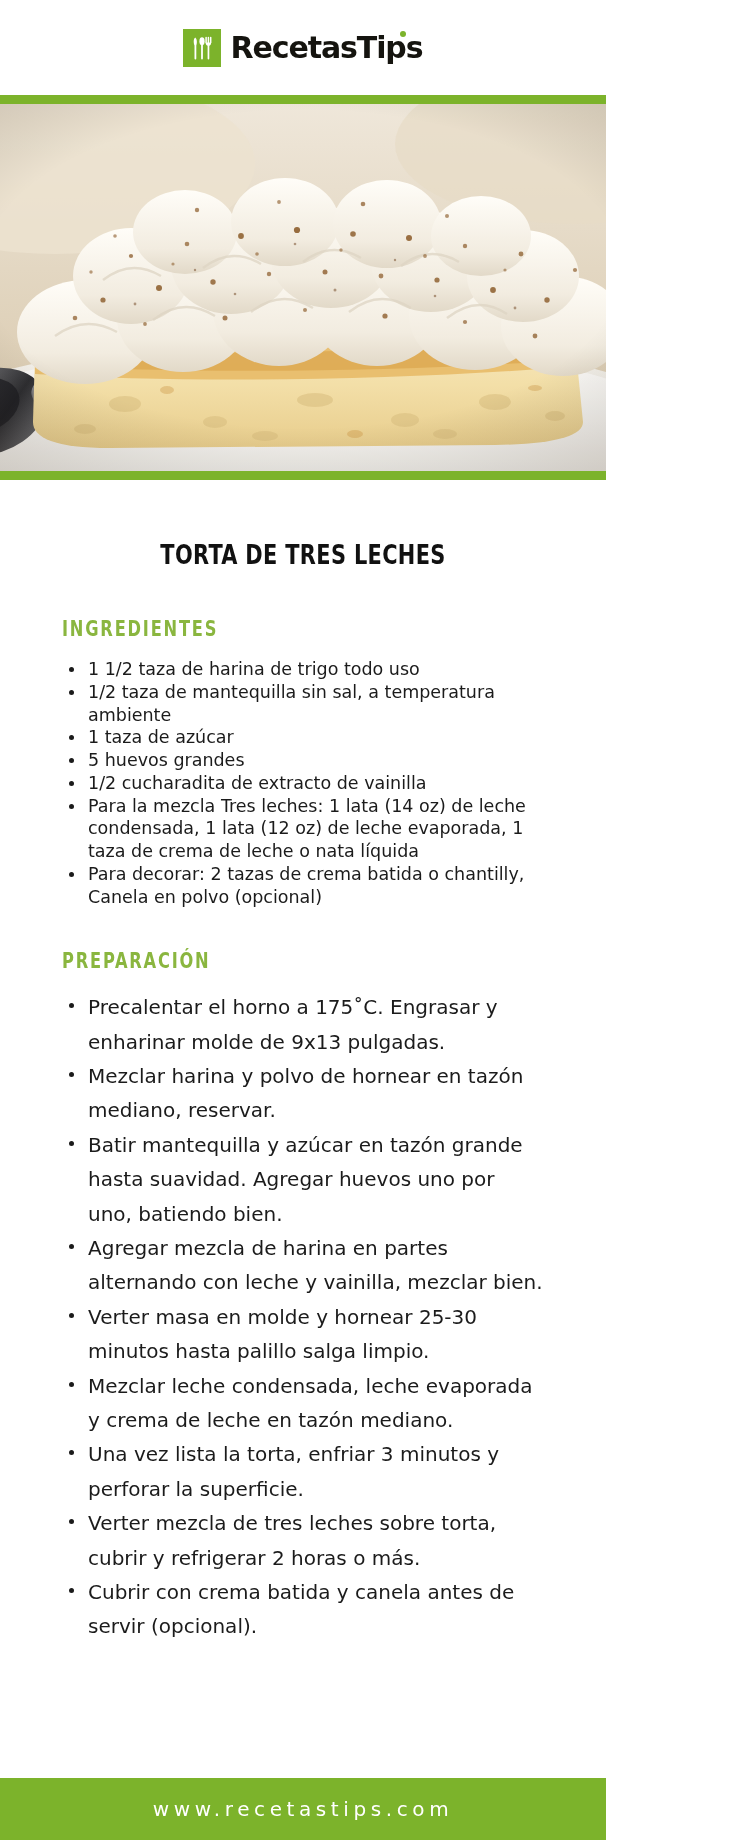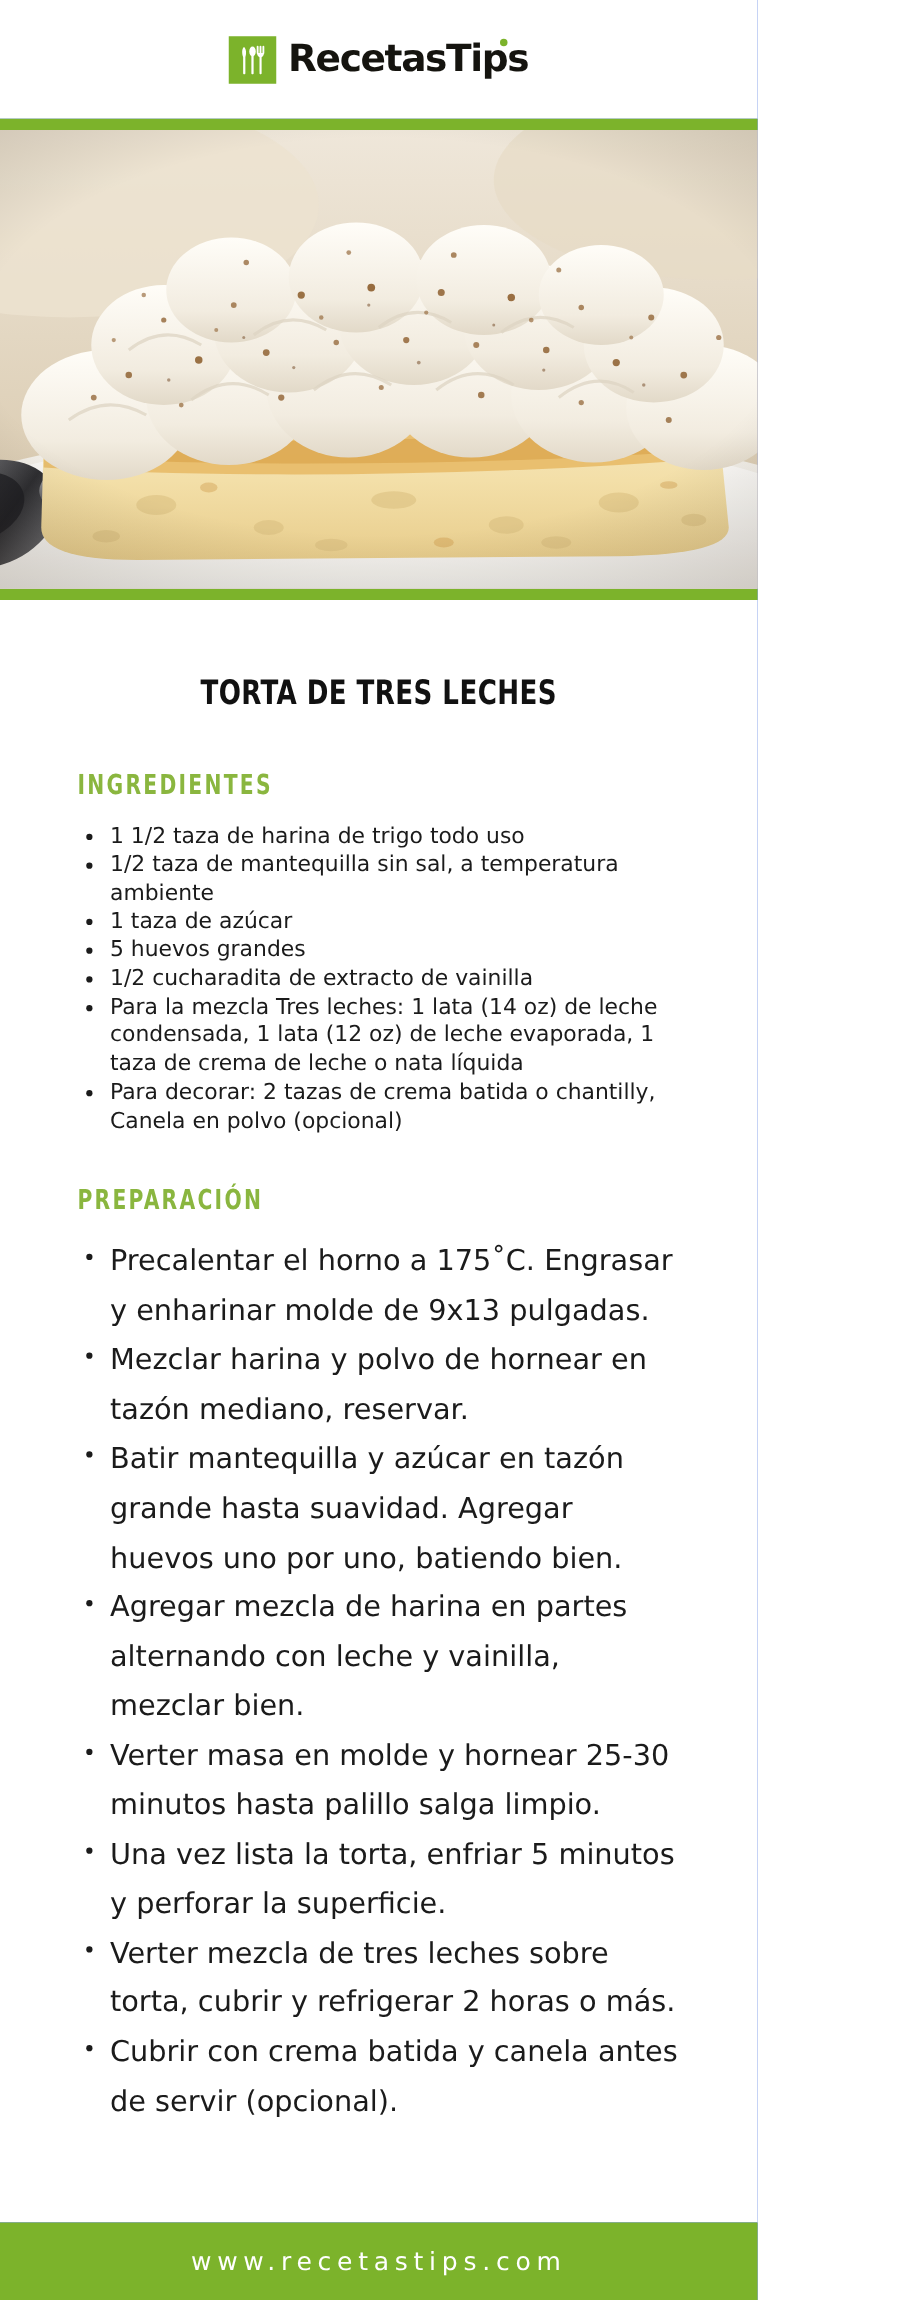--- a/index.html
+++ b/index.html
@@ -13,21 +13,21 @@
     font-family: "Liberation Sans", sans-serif;
     background: #ffffff;
     position: relative;
     overflow: hidden;
   }
 
   .page {
     width: 606px;
     height: 1840px;
     position: relative;
-    background: #1d4ed8;
+    background: #84cc16;
     display: flex;
     flex-direction: column;
   }
 
   
   .header {
     height: 95px;
     display: flex;
     align-items: center;
     justify-content: center;
@@ -150,21 +150,21 @@
   
   #ingredients-list li {
     font-size: 17.5px;
     line-height: 1.30;
     margin-bottom: 0px;
   }
   #ingredients-list li::before { top: 9px; }
 
   
   #preparation-list li {
-    font-size: 23px;
+    font-size: 20px;
     line-height: 1.72;
     margin-bottom: 0px;
   }
   #preparation-list li::before { top: 13px; }
 
   
   .footer {
     height: 62px;
     background: #7cb32b;
     display: flex;
@@ -385,21 +385,22 @@
     </ul>
 
     <div class="section-heading" id="preparation-heading">PREPARACIÓN</div>
 
     <ul class="list" id="preparation-list">
       <li>Precalentar el horno a 175˚C. Engrasar y enharinar molde de 9x13 pulgadas.</li>
       <li>Mezclar harina y polvo de hornear en tazón mediano, reservar.</li>
       <li>Batir mantequilla y azúcar en tazón grande hasta suavidad. Agregar huevos uno por uno, batiendo bien.</li>
       <li>Agregar mezcla de harina en partes alternando con leche y vainilla, mezclar bien.</li>
       <li>Verter masa en molde y hornear 25-30 minutos hasta palillo salga limpio.</li>
-      <li>Una vez lista la torta, enfriar 5 minutos y perforar la superficie.</li>
+      <li>Mezclar leche condensada, leche evaporada y crema de leche en tazón mediano.</li>
+      <li>Una vez lista la torta, enfriar 3 minutos y perforar la superficie.</li>
       <li>Verter mezcla de tres leches sobre torta, cubrir y refrigerar 2 horas o más.</li>
       <li>Cubrir con crema batida y canela antes de servir (opcional).</li>
     </ul>
 
   </div>
 
   <div class="footer">
     <span class="footer-url">www.recetastips.com</span>
   </div>
 

